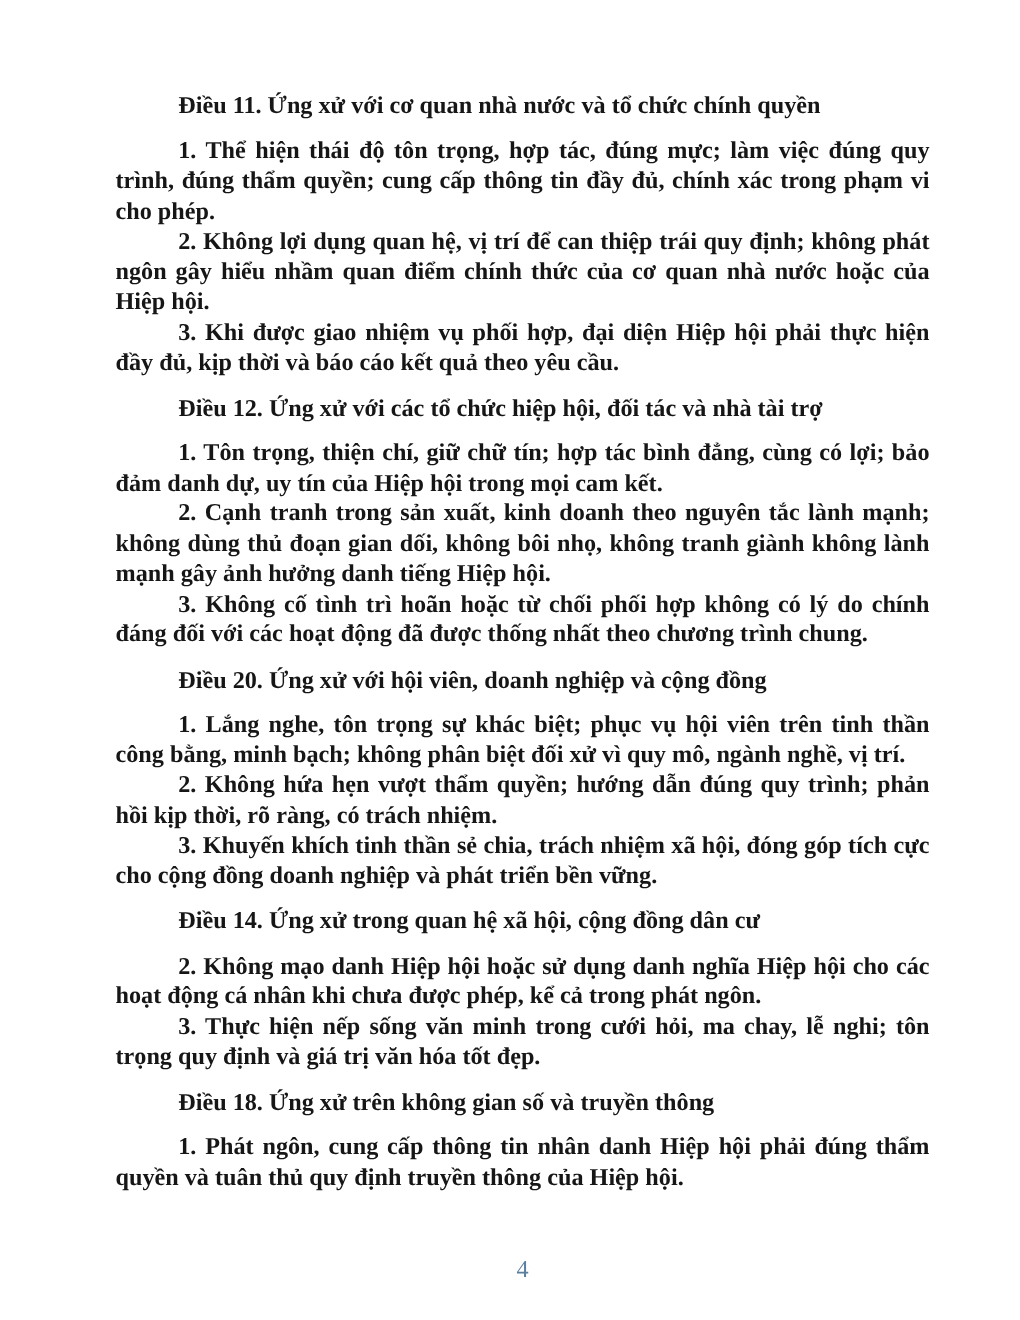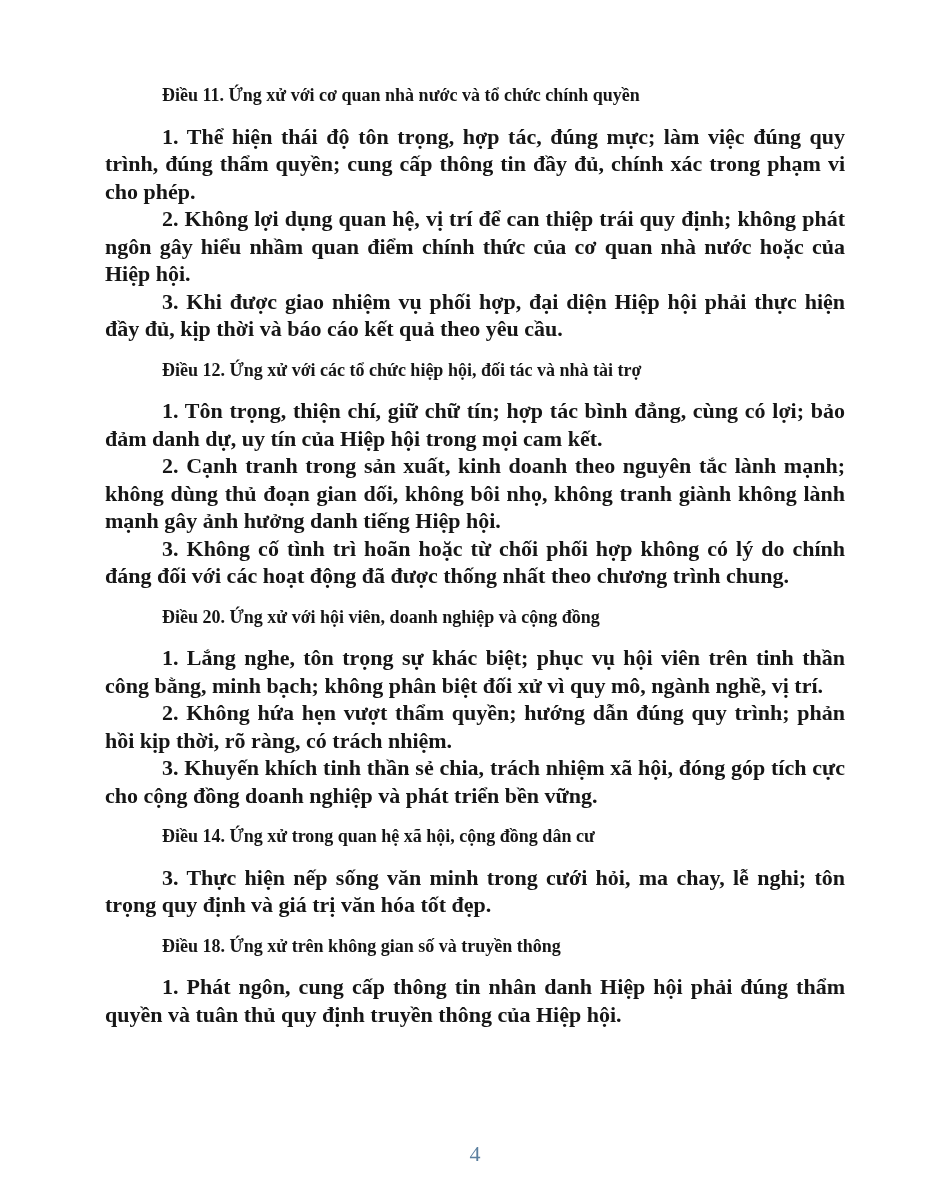--- a/index.html
+++ b/index.html
@@ -17,21 +17,21 @@
     overflow: hidden;
   }
   .content {
     position: absolute;
     left: 105px;
     top: 68px;
     width: 740px;
   }
   .section-heading {
     font-weight: bold;
-    font-size: 18px;
+    font-size: 22px;
     line-height: 27.5px;
     text-indent: 57px;
     text-align: left;
     margin: 14px 0 13px 0;
   }
   .body-paragraph {
     font-size: 22px;
     line-height: 27.5px;
     text-indent: 57px;
     text-align: justify;
@@ -59,18 +59,19 @@
       <p class="body-paragraph">3. Khi được giao nhiệm vụ phối hợp, đại diện Hiệp hội phải thực hiện đầy đủ, kịp thời và báo cáo kết quả theo yêu cầu.</p>
       <div class="section-heading">Điều 12. Ứng xử với các tổ chức hiệp hội, đối tác và nhà tài trợ</div>
       <p class="body-paragraph">1. Tôn trọng, thiện chí, giữ chữ tín; hợp tác bình đẳng, cùng có lợi; bảo đảm danh dự, uy tín của Hiệp hội trong mọi cam kết.</p>
       <p class="body-paragraph">2. Cạnh tranh trong sản xuất, kinh doanh theo nguyên tắc lành mạnh; không dùng thủ đoạn gian dối, không bôi nhọ, không tranh giành không lành mạnh gây ảnh hưởng danh tiếng Hiệp hội.</p>
       <p class="body-paragraph">3. Không cố tình trì hoãn hoặc từ chối phối hợp không có lý do chính đáng đối với các hoạt động đã được thống nhất theo chương trình chung.</p>
       <div class="section-heading">Điều 20. Ứng xử với hội viên, doanh nghiệp và cộng đồng</div>
       <p class="body-paragraph">1. Lắng nghe, tôn trọng sự khác biệt; phục vụ hội viên trên tinh thần công bằng, minh bạch; không phân biệt đối xử vì quy mô, ngành nghề, vị trí.</p>
       <p class="body-paragraph">2. Không hứa hẹn vượt thẩm quyền; hướng dẫn đúng quy trình; phản hồi kịp thời, rõ ràng, có trách nhiệm.</p>
       <p class="body-paragraph">3. Khuyến khích tinh thần sẻ chia, trách nhiệm xã hội, đóng góp tích cực cho cộng đồng doanh nghiệp và phát triển bền vững.</p>
       <div class="section-heading">Điều 14. Ứng xử trong quan hệ xã hội, cộng đồng dân cư</div>
+      <p class="body-paragraph">2. Không mạo danh Hiệp hội hoặc sử dụng danh nghĩa Hiệp hội cho các hoạt động cá nhân khi chưa được phép, kể cả trong phát ngôn.</p>
       <p class="body-paragraph">3. Thực hiện nếp sống văn minh trong cưới hỏi, ma chay, lễ nghi; tôn trọng quy định và giá trị văn hóa tốt đẹp.</p>
       <div class="section-heading">Điều 18. Ứng xử trên không gian số và truyền thông</div>
       <p class="body-paragraph">1. Phát ngôn, cung cấp thông tin nhân danh Hiệp hội phải đúng thẩm quyền và tuân thủ quy định truyền thông của Hiệp hội.</p>
     </div>
   <div class="footer" style="color: rgb(91, 127, 159);">4</div>
 </div>
 
 </body></html>

